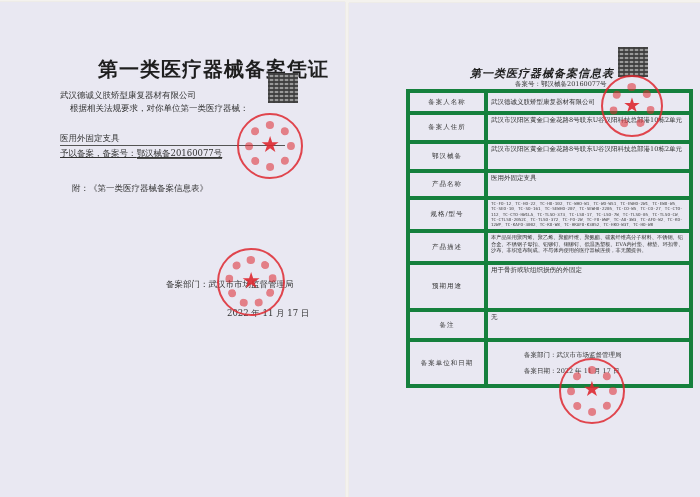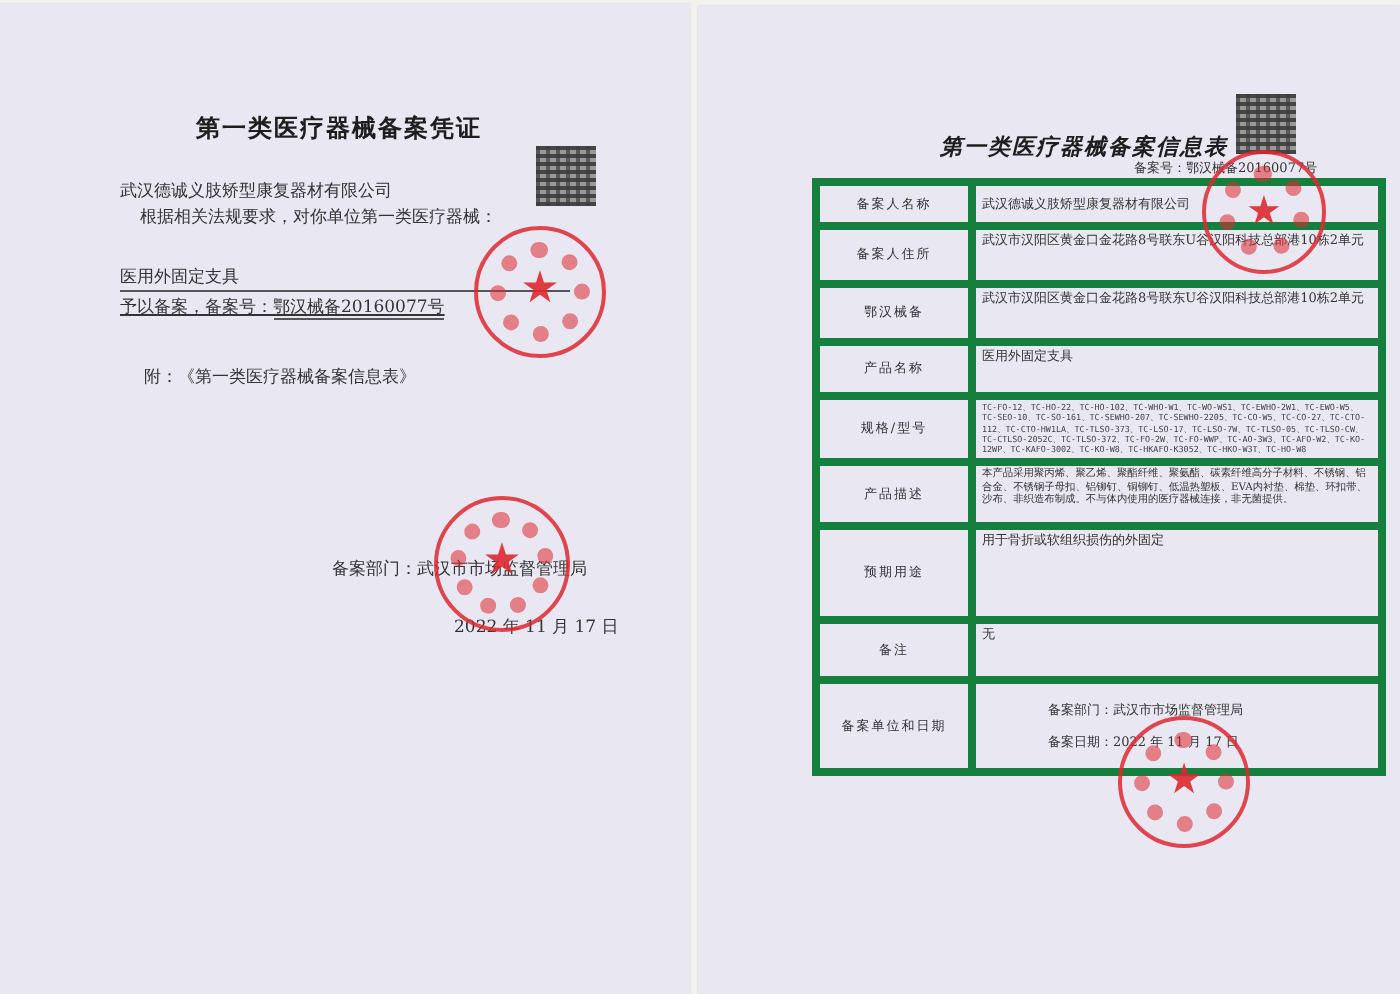--- a/index.html
+++ b/index.html
@@ -49,21 +49,21 @@
   table.info td { border:4px solid #15803d; padding:1px 3px; vertical-align:top;margin-top:20px; }
   table.info td.lbl { width:68px; text-align:center; vertical-align:middle; letter-spacing:1px; font-size:6.5px; }
   table.info td.val { line-height:1.25; }
   .models { font-size:4.2px; line-height:1.35; letter-spacing:0; color:#444; font-family:"DejaVu Sans Mono", monospace; }
 </style>
 </head>
 <body>
 
 <div id="left-page" class="page"></div>
 
-<div class="title" style="left:98px; top:56px; font-size:12px;">第一类医疗器械备案凭证</div>
+<div class="title" style="left:98px; top:56px; font-size:20px;">第一类医疗器械备案凭证</div>
 <div class="qr" style="left:268px; top:73px;"></div>
 
 <div class="txt" style="left:60px; top:90px;">武汉德诚义肢矫型康复器材有限公司</div>
 <div class="txt" style="left:70px; top:103px;">根据相关法规要求，对你单位第一类医疗器械：</div>
 <div class="txt uline" style="left:60px; top:133px; width:225px;">医用外固定支具</div>
 <div class="txt" style="left:60px; top:148px;text-decoration:underline;">
   <span>予以备案，备案号：</span><span class="uline">鄂汉械备20160077号</span>
 </div>
 <div class="txt" style="left:72px; top:183px;">附：《第一类医疗器械备案信息表》</div>
 
@@ -78,21 +78,21 @@
 </div>
 <div class="stamp" style="left:217px; top:248px; width:64px; height:64px;">
   <div class="ring-text"></div>
   <div class="star" style="font-size:22px;">★</div>
 </div>
 
 <div id="right-page" class="page"></div>
 
 <div class="title" style="left:470px; top:66px; font-size:11px;font-style:italic;">第一类医疗器械备案信息表</div>
 <div class="qr" style="left:618px; top:47px;"></div>
-<div class="txt" style="left:567px; top:80px; font-size:6.5px;text-align:center;">
+<div class="txt" style="left:515px; top:80px; font-size:6.5px;text-align:center;">
   <span>备案号：</span><span>鄂汉械备20160077号</span>
 </div>
 
 <table class="info">
   <tbody>
       <tr style="height:22px">
     <td class="lbl">备案人名称</td>
     <td class="val" style="vertical-align:middle">武汉德诚义肢矫型康复器材有限公司</td>
   </tr>
   <tr style="height:29px">

